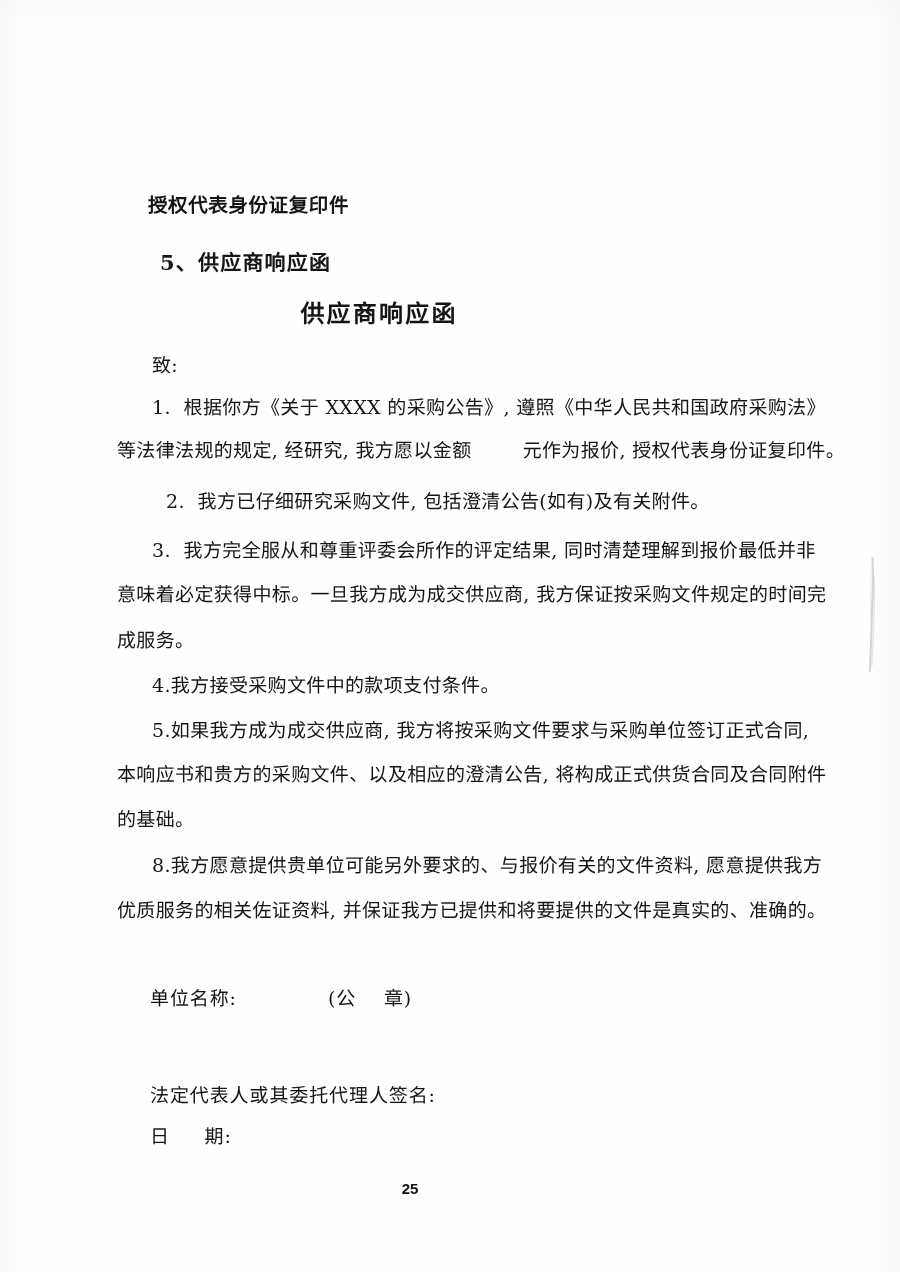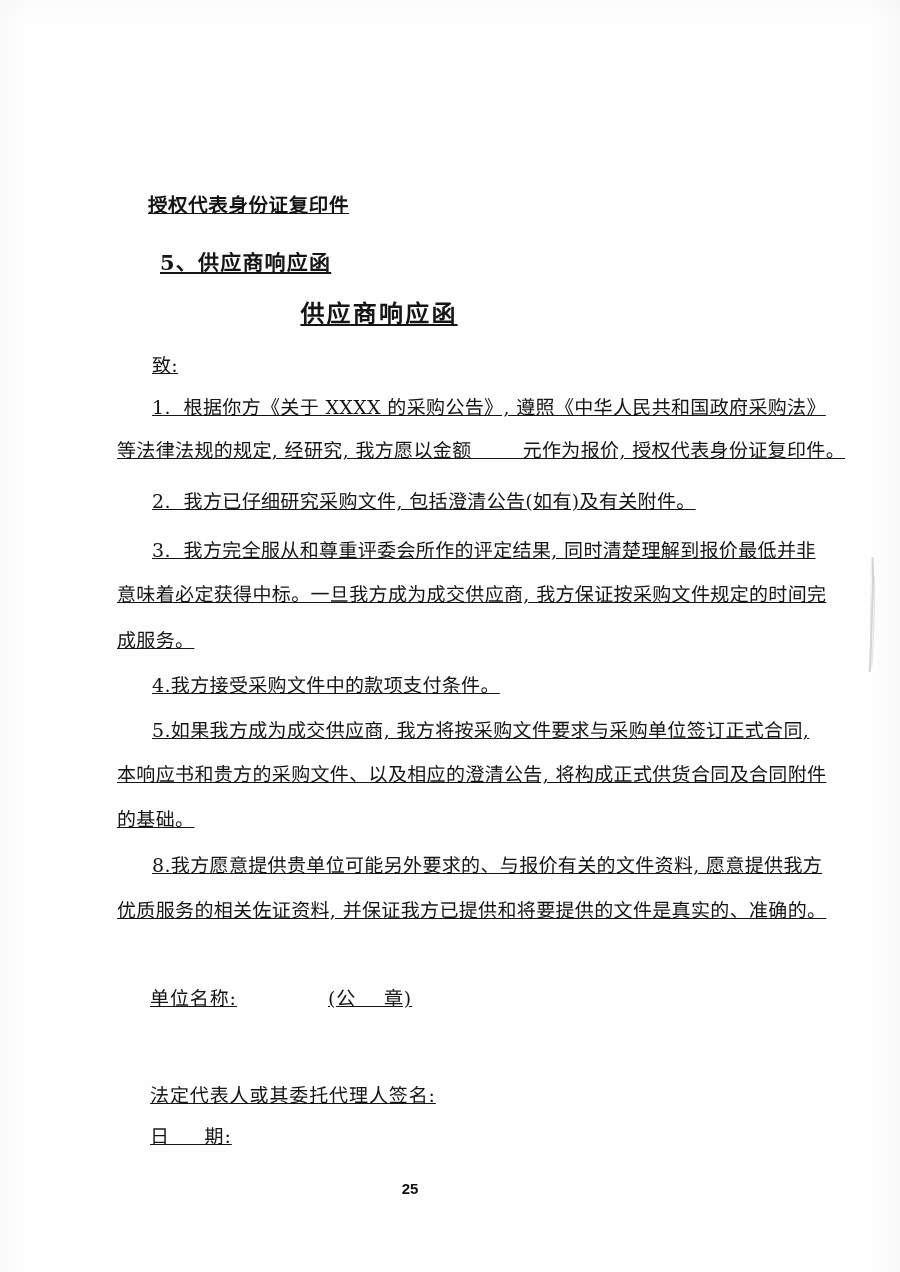--- a/index.html
+++ b/index.html
@@ -46,21 +46,20 @@
     position: absolute;
     left: 0;
     top: 0;
     width: 900px;
   }
 
   .line {
     position: absolute;
     white-space: pre;
     line-height: 1;
-    text-decoration: underline;
   }
 
   .sub-header {
     font-weight: bold;
     font-size: 19.5px;
     letter-spacing: 0.6px;
   }
   .section-header {
     font-weight: bold;
     font-size: 21px;
@@ -116,21 +115,21 @@
     <div class="line section-header" style="left:160px; top:252px;">5、供应商响应函</div>
 
     <div class="line doc-title" style="top:302px;">供应商响应函</div>
 
     <div class="line body-line" style="left:152px; top:356px;">致:</div>
 
     <div class="line body-line" style="left:152px; top:398px;text-align:center;">1.  根据你方《关于 XXXX 的采购公告》, 遵照《中华人民共和国政府采购法》</div>
 
     <div class="line body-line" style="left:117px; top:441px;">等法律法规的规定, 经研究, 我方愿以金额        元作为报价, 授权代表身份证复印件。</div>
 
-    <div class="line body-line" style="left:152px; top:492px;">2.  我方已仔细研究采购文件, 包括澄清公告(如有)及有关附件。</div>
+    <div class="line body-line" style="left:166px; top:492px;">2.  我方已仔细研究采购文件, 包括澄清公告(如有)及有关附件。</div>
 
     <div class="line body-line" style="left:152px; top:541px;">3.  我方完全服从和尊重评委会所作的评定结果, 同时清楚理解到报价最低并非</div>
 
     <div class="line body-line" style="left:117px; top:585px;">意味着必定获得中标。一旦我方成为成交供应商, 我方保证按采购文件规定的时间完</div>
 
     <div class="line body-line" style="left:117px; top:631px;">成服务。</div>
 
     <div class="line body-line" style="left:152px; top:676px;">4.我方接受采购文件中的款项支付条件。</div>
 
     <div class="line body-line" style="left:152px; top:721px;">5.如果我方成为成交供应商, 我方将按采购文件要求与采购单位签订正式合同,</div>

